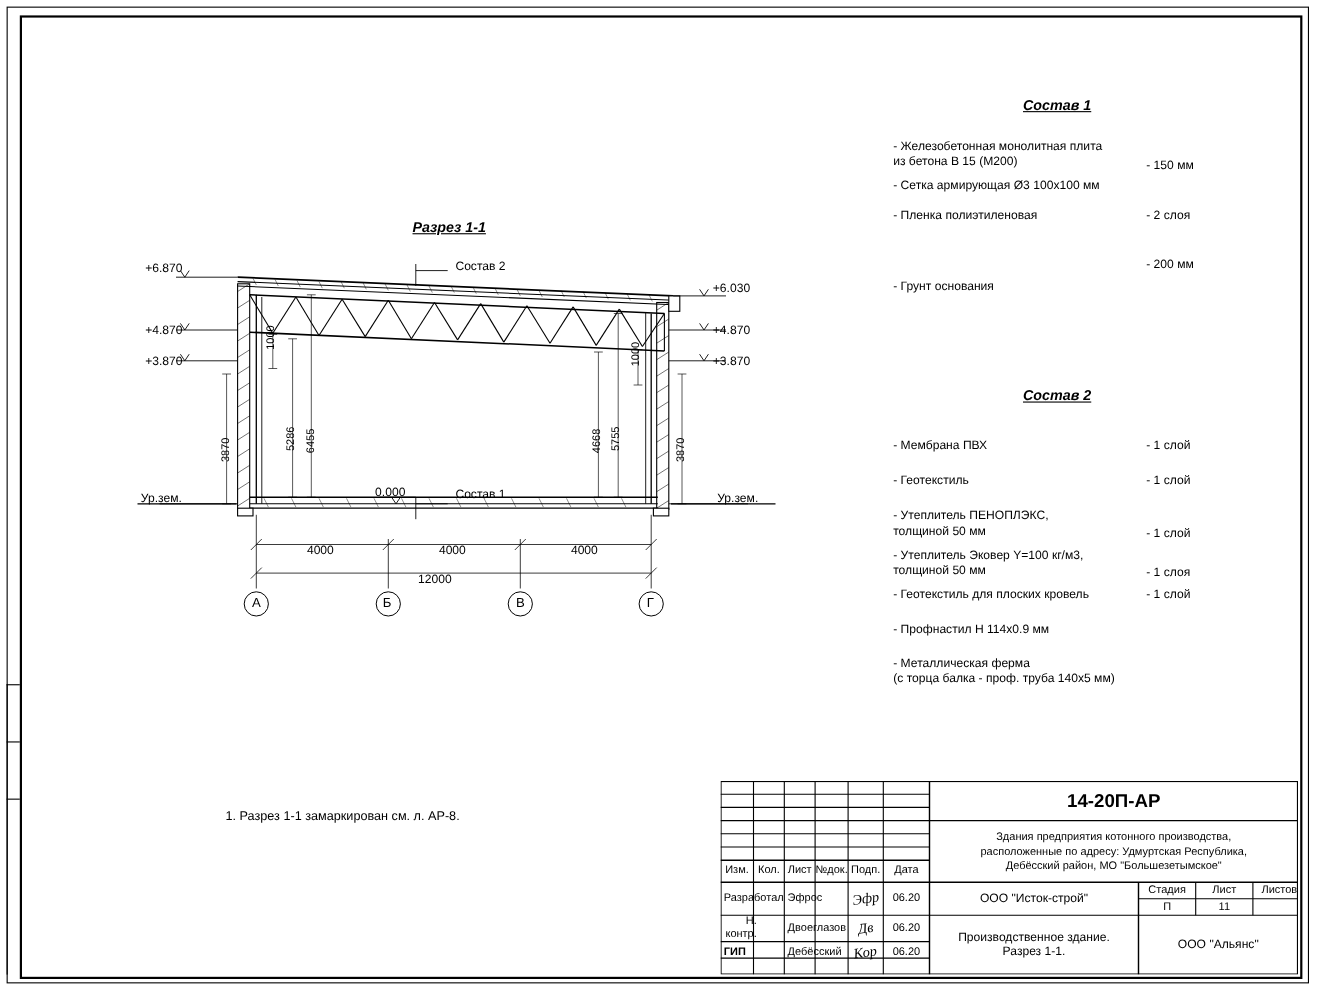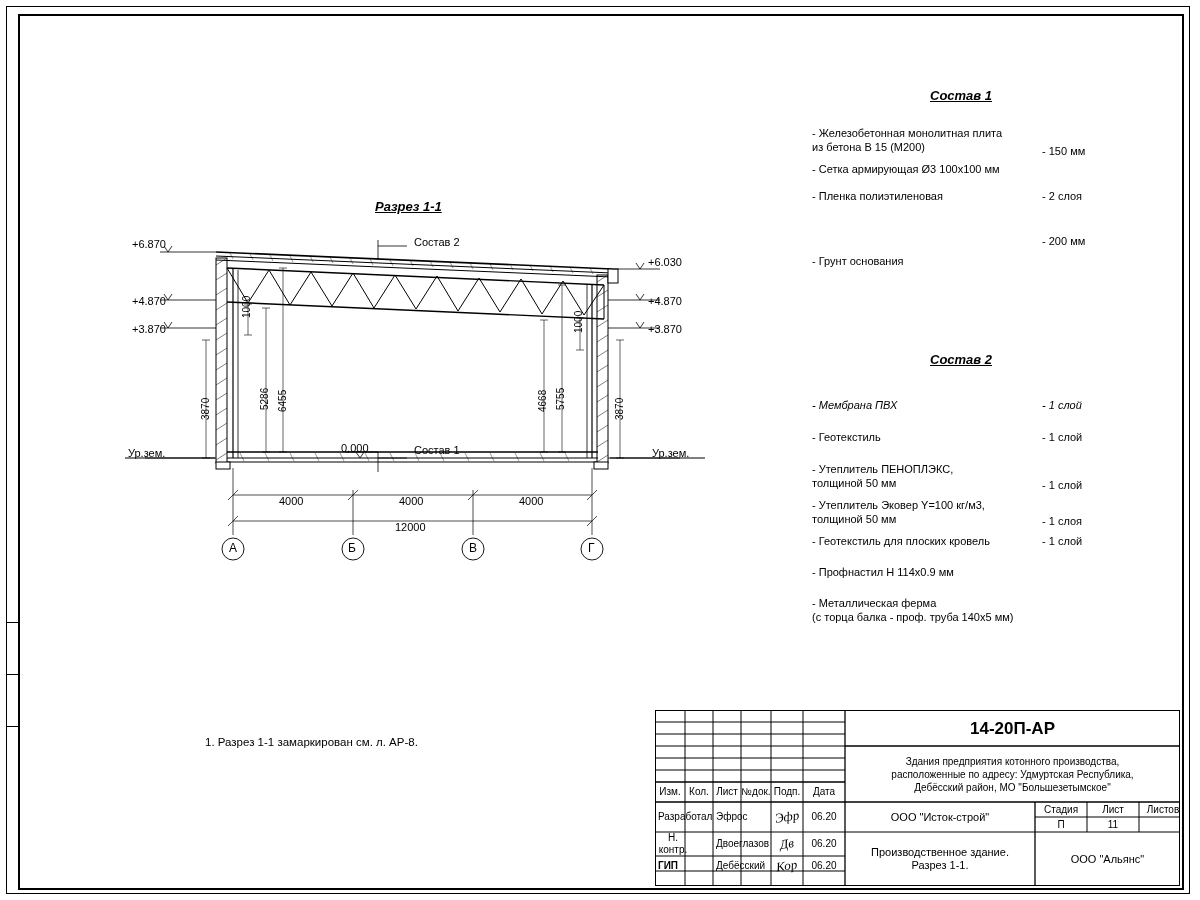--- a/index.html
+++ b/index.html
@@ -63,21 +63,21 @@
     <div class="spec-row" style="height:24px;">
       <span class="spec-item">- Грунт основания</span>
       <span class="spec-val"></span>
     </div>
   </div>
 
   <div class="abs" style="left:812px;top:352px;width:330px;">
     <div class="spec-title" style="margin-left:118px;">Состав 2</div>
   </div>
   <div class="abs" style="left:812px;top:398px;width:340px;">
-    <div class="spec-row" style="height:32px;font-style:italic;">
+    <div class="spec-row" style="height:32px;">
       <span class="spec-item">- Мембрана ПВХ</span>
       <span class="spec-val">- 1 слой</span>
     </div>
     <div class="spec-row" style="height:32px;">
       <span class="spec-item">- Геотекстиль</span>
       <span class="spec-val">- 1 слой</span>
     </div>
     <div class="spec-row" style="height:36px;">
       <span class="spec-item">- Утеплитель ПЕНОПЛЭКС,
    толщиной 50 мм</span>
@@ -327,21 +327,21 @@
   <div class="txt" style="left:199px;top:420px;font-size:10px;transform:rotate(-90deg);transform-origin:left top;">3870</div>
 
   <div class="txt" style="left:572px;top:333px;font-size:10px;transform:rotate(-90deg);transform-origin:left top;">1000</div>
   <div class="txt" style="left:554px;top:410px;font-size:10px;transform:rotate(-90deg);transform-origin:left top;">5755</div>
   <div class="txt" style="left:536px;top:412px;font-size:10px;transform:rotate(-90deg);transform-origin:left top;">4668</div>
   <div class="txt" style="left:613px;top:420px;font-size:10px;transform:rotate(-90deg);transform-origin:left top;">3870</div>
 
   <div class="txt" style="left:279px;top:495px;">4000</div>
   <div class="txt" style="left:399px;top:495px;">4000</div>
   <div class="txt" style="left:519px;top:495px;">4000</div>
-  <div class="txt" style="left:395px;top:521px;">12000</div>
+  <div class="txt" style="left:380px;top:521px;">12000</div>
 
   <div class="txt" style="left:229px;top:542px;font-size:12px;">А</div>
   <div class="txt" style="left:348px;top:542px;font-size:12px;">Б</div>
   <div class="txt" style="left:469px;top:542px;font-size:12px;">В</div>
   <div class="txt" style="left:588px;top:542px;font-size:12px;">Г</div>
 
   <div class="txt" style="left:205px;top:736px;font-size:11.5px;">1. Разрез 1-1 замаркирован см. л. АР-8.</div>
 
   <div class="tb">
     <svg width="525" height="176" viewBox="0 0 525 176" style="position:absolute;left:0;top:0;">
@@ -392,21 +392,21 @@
     <div class="cell" style="left:116px;top:72px;width:32px;height:20px;">Подп.</div>
     <div class="cell" style="left:148px;top:72px;width:42px;height:20px;">Дата</div>
 
     <div class="cell l" style="left:0px;top:92px;width:30px;height:30px;">Разработал</div>
     <div class="cell l" style="left:58px;top:92px;width:58px;height:30px;">Эфрос</div>
     <div class="cell" style="left:116px;top:92px;width:32px;height:30px;">
         <span class="sign">Эфр</span>
       </div>
     <div class="cell" style="left:148px;top:92px;width:42px;height:30px;">06.20</div>
 
-    <div class="cell l" style="left:0px;top:122px;width:30px;height:24px;">Н. контр.</div>
+    <div class="cell l" style="left:0px;top:122px;width:30px;height:24px;text-align:right;">Н. контр.</div>
     <div class="cell l" style="left:58px;top:122px;width:58px;height:24px;">Двоеглазов</div>
     <div class="cell" style="left:116px;top:122px;width:32px;height:24px;">
         <span class="sign">Дв</span>
       </div>
     <div class="cell" style="left:148px;top:122px;width:42px;height:24px;">06.20</div>
 
     <div class="cell l" style="left:0px;top:146px;width:30px;height:20px;font-weight:bold;">ГИП</div>
     <div class="cell l" style="left:58px;top:146px;width:58px;height:20px;">Дебёсский</div>
     <div class="cell" style="left:116px;top:146px;width:32px;height:20px;">
         <span class="sign">Кор</span>

